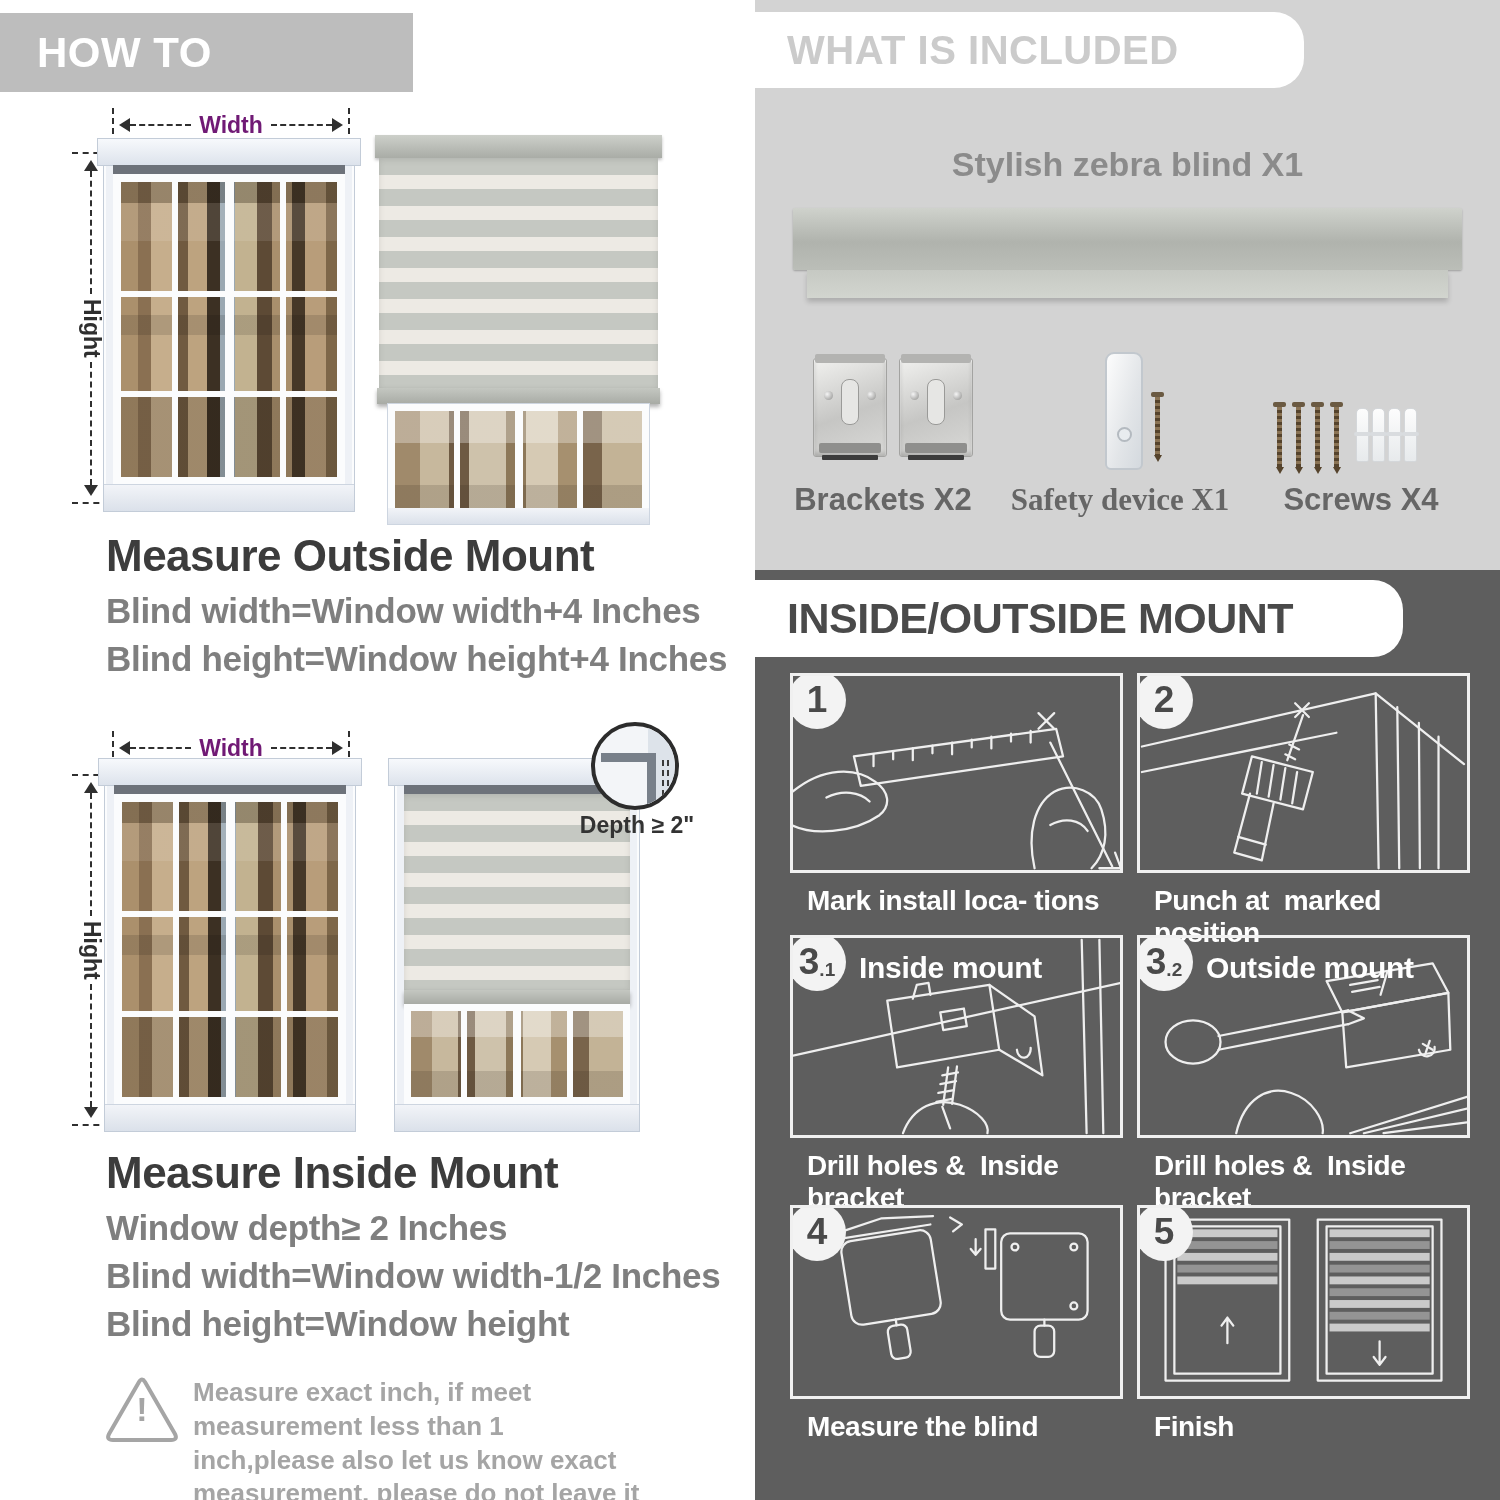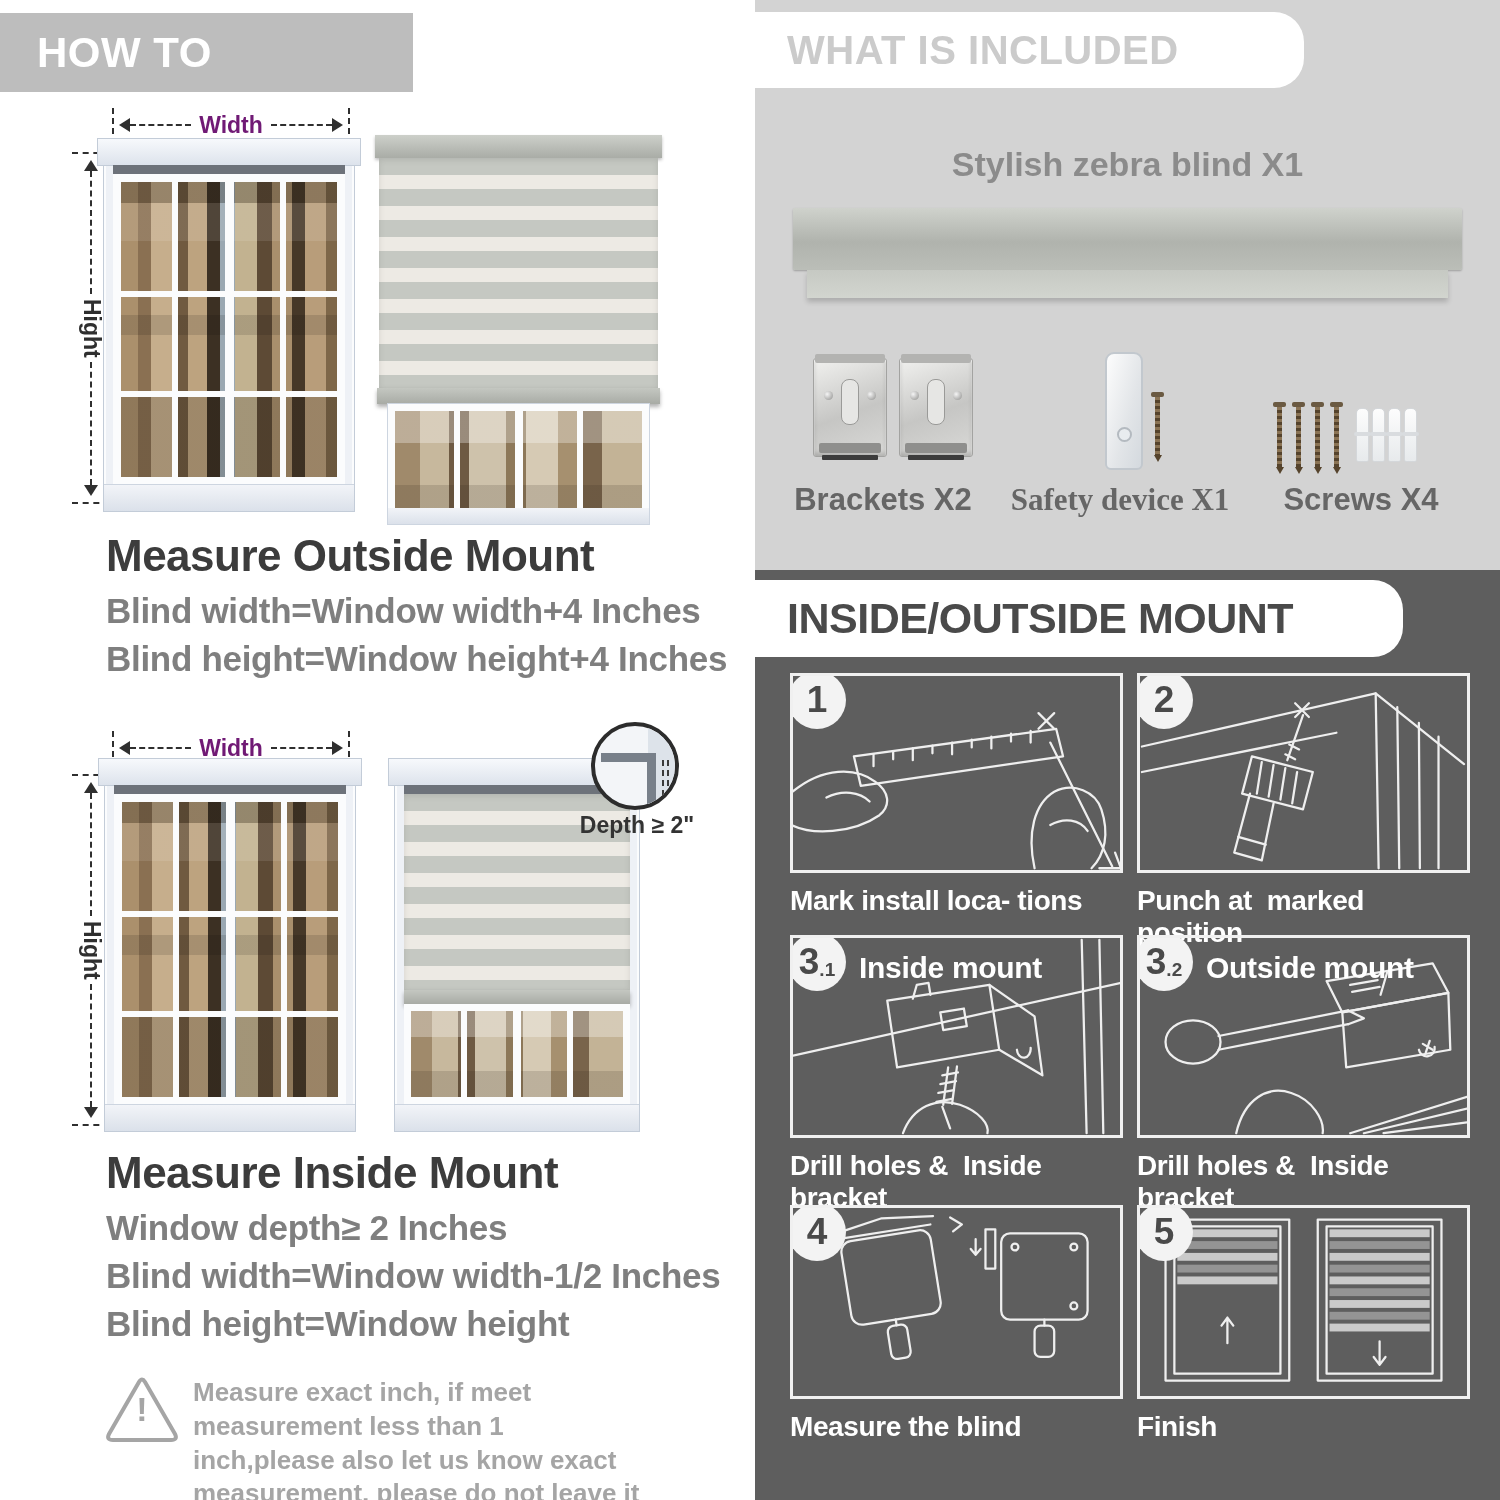--- a/index.html
+++ b/index.html
@@ -112,21 +112,21 @@
   .anchor:after{content:"";position:absolute;left:-3px;right:-3px;top:45%;height:4px;background:#d9dcdf;border-radius:2px;}
 
   
   .step{width:333px;}
   .frame{position:relative;border:3px solid #f0f0f0;overflow:hidden;background:transparent;}
   .badge{position:absolute;top:-5px;left:-5px;width:58px;height:58px;border-radius:50%;
     background:#f3f3f3;color:#4a4a4a;display:flex;align-items:center;justify-content:center;}
   .badge .num{font-weight:bold;font-size:37px;}
   .badge .sub{font-weight:bold;font-size:19px;margin-top:15px;}
   .stitle{position:absolute;left:66px;top:13px;font-weight:bold;font-size:30px;color:#fff;letter-spacing:-.3px;}
-  .caption{margin-top:12px;font-weight:bold;font-size:28px;color:#fff;letter-spacing:-.4px;white-space:pre-wrap;}
+  .caption{margin-top:12px;font-weight:bold;font-size:28px;color:#fff;letter-spacing:-.4px;white-space:pre-wrap;margin-left:17px;}
   .sketch{position:absolute;left:0;top:0;width:100%;height:100%;}
   .sketch path,.sketch rect,.sketch circle,.sketch ellipse{stroke:#efefef;stroke-width:2.3;fill:none;
     stroke-linecap:round;stroke-linejoin:round;}
   .sketch .fillstripe{fill:#d6d6d6;stroke:none;opacity:.9;}
   .sketch .fillstripe.dim{opacity:.45;}
 </style>
 </head>
 <body>
 
 <div class="abs howto-bar">HOW TO MEASURE</div>

